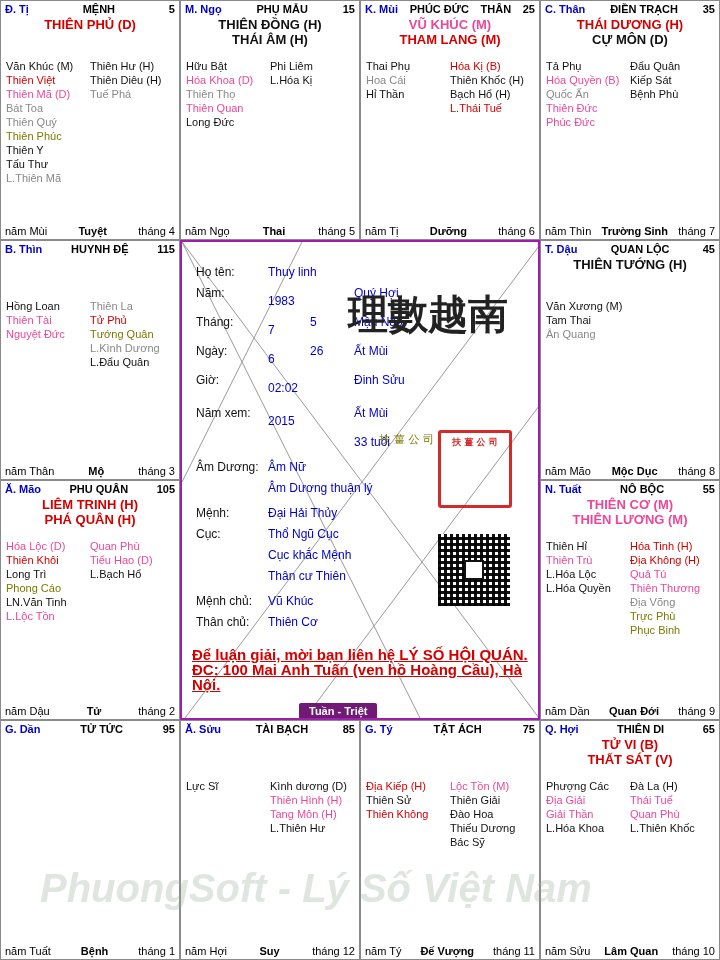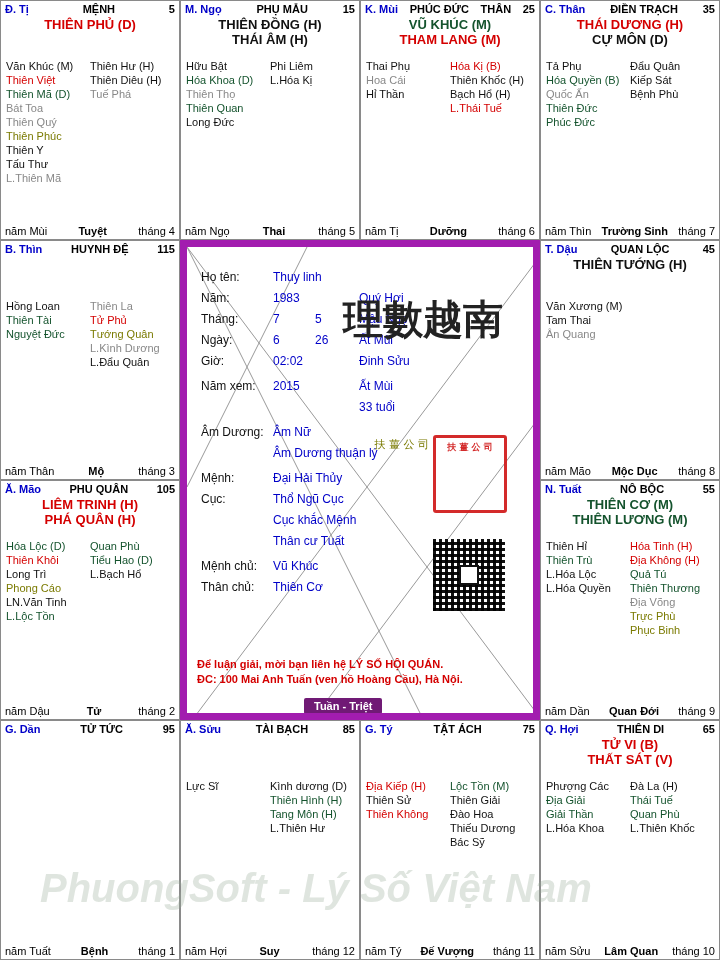--- a/index.html
+++ b/index.html
@@ -53,36 +53,36 @@
     display:flex;justify-content:space-between;align-items:center;
     padding:0 4px;
     font-size:11px;
   }
   .ftr .y{color:#000;}
   .ftr .mid{font-weight:bold;color:#000;}
   .ftr .m{color:#000;}
 
   
   .c-red{color:#d40000;}
-  .c-green{color:#14532d;}
+  .c-green{color:#ec4899;}
   .c-black{color:#111;}
   .c-gray{color:#888;}
   .c-olive{color:#7a7a00;}
 
   
   #center{
     position:absolute;left:180px;top:240px;width:360px;height:480px;
-    border:7px solid #a21caf;box-sizing:border-box;
+    border:2px solid #a21caf;box-sizing:border-box;
     overflow:hidden;
   }
   #lines{position:absolute;left:0;top:0;width:360px;height:480px;}
   .c-info{position:absolute;left:14px;top:22px;width:250px;font-size:12px;}
   .row{display:flex;margin-bottom:5px;line-height:16px;}
   .lbl{width:72px;color:#111;}
-  .v1{width:42px;color:#0000c8;}
+  .v1{width:42px;color:#0000c8;margin-top:8px;}
   .v2{width:44px;color:#0000c8;}
   .v3{color:#0000c8;}
   .vcan{color:#0000c8;}
   .blk{margin-top:9px;}
   .hanzi{
     position:absolute;right:30px;top:12px;
     font-family:"DejaVu Sans", sans-serif;
     font-size:40px;font-weight:bold;color:#222;
     line-height:44px;text-align:center;margin-top:38px;
   }
@@ -103,21 +103,21 @@
       repeating-linear-gradient(90deg,#111 0 3px,#fff 3px 6px),
       repeating-linear-gradient(0deg,#111 0 3px,#fff 3px 6px);
     background-blend-mode:multiply;
   }
   .qr:after{
     content:"";position:absolute;left:26px;top:26px;width:20px;height:20px;
     background:#fff;border:2px solid #111;box-sizing:border-box;
   }
   .promo{
     position:absolute;left:10px;bottom:26px;right:6px;
-    color:#d40000;font-size:11px;line-height:15px;font-weight:bold;
+    color:#d40000;font-size:15px;line-height:15px;font-weight:bold;text-decoration:underline;
   }
   .tuantriet{
     position:absolute;left:117px;bottom:-1px;
     background:#701a75;color:#fff;font-size:11px;font-weight:bold;
     padding:2px 10px;border-radius:2px;
   }
   .watermark{
     position:absolute;left:40px;top:866px;width:640px;
     font-size:40px;color:rgba(150,170,150,.30);
     font-weight:bold;font-style:italic;
@@ -532,21 +532,21 @@
     <div class="row">
       <span class="lbl">Cục:</span>
       <span class="v3">Thổ Ngũ Cục</span>
     </div>
     <div class="row">
       <span class="lbl"></span>
       <span class="v3">Cục khắc Mệnh</span>
     </div>
     <div class="row">
       <span class="lbl"></span>
-      <span class="v3">Thân cư Tuất</span>
+      <span class="v3">Thân cư Thiên</span>
     </div>
     <div class="row blk">
       <span class="lbl">Mệnh chủ:</span>
       <span class="v3">Vũ Khúc</span>
     </div>
     <div class="row">
       <span class="lbl">Thân chủ:</span>
       <span class="v3">Thiên Cơ</span>
     </div>
   </div>

